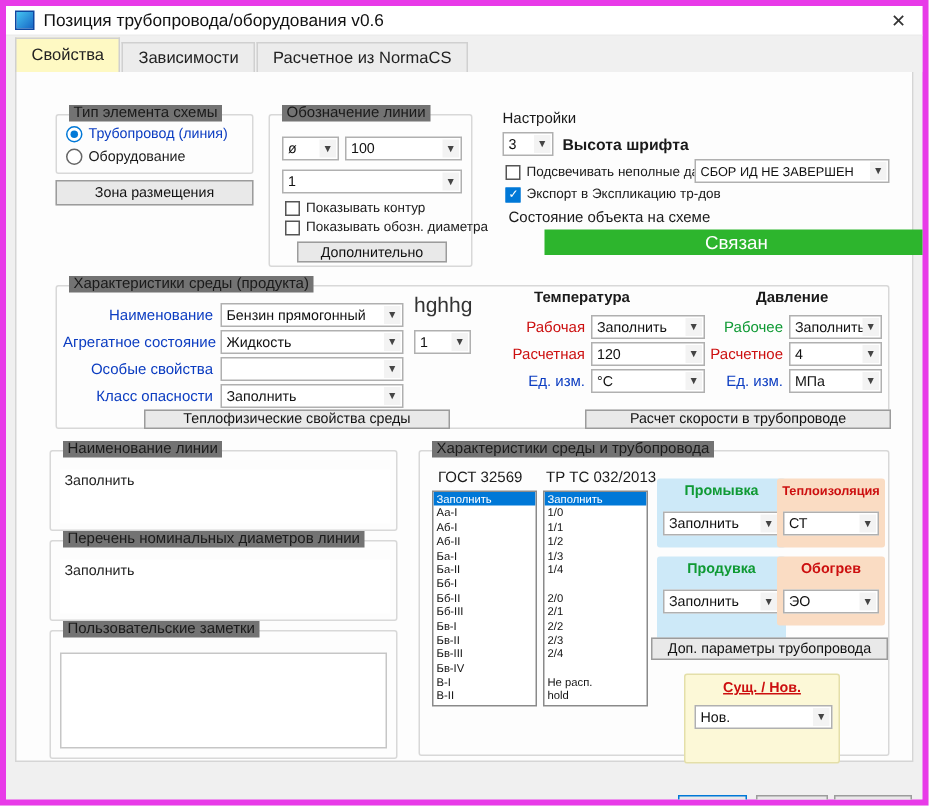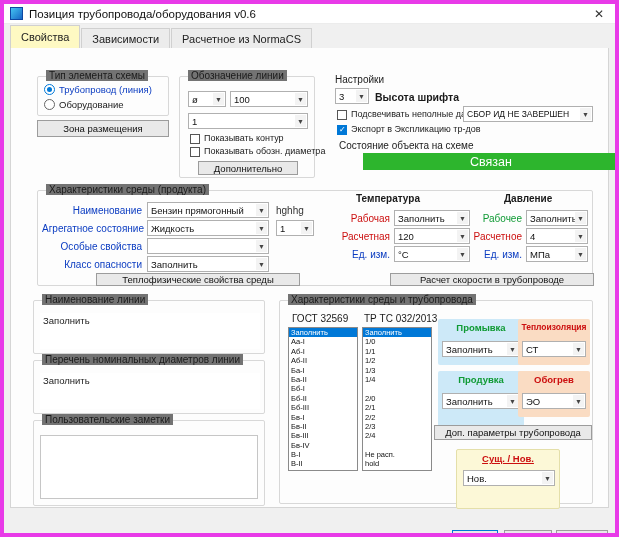--- a/index.html
+++ b/index.html
@@ -144,21 +144,21 @@
     <div class="statusbar-green" style="left:326px;top:105px;width:256px;height:17px;">Связан</div>
 
     <div class="groupbox" style="left:26px;top:142px;width:556px;height:96px;">
       <span class="legend">Характеристики среды (продукта)</span>
 
       <span class="lbl r blue" style="left:4px;top:14px;width:100px;">Наименование</span>
       <div class="combo" style="left:109px;top:11px;width:122px;">
         <span>Бензин прямогонный</span>
         <span class="arrow">▼</span>
       </div>
-      <span class="lbl" style="left:238px;top:14px;font-size:10px;color:#333;text-align:right;">hghhg</span>
+      <span class="lbl" style="left:238px;top:4px;font-size:14px;color:#333;text-align:right;">hghhg</span>
 
       <span class="lbl r blue" style="left:4px;top:32px;width:100px;">Агрегатное состояние</span>
       <div class="combo" style="left:109px;top:29px;width:122px;">
         <span>Жидкость</span>
         <span class="arrow">▼</span>
       </div>
       <div class="combo" style="left:238px;top:29px;width:38px;">
         <span>1</span>
         <span class="arrow">▼</span>
       </div>

